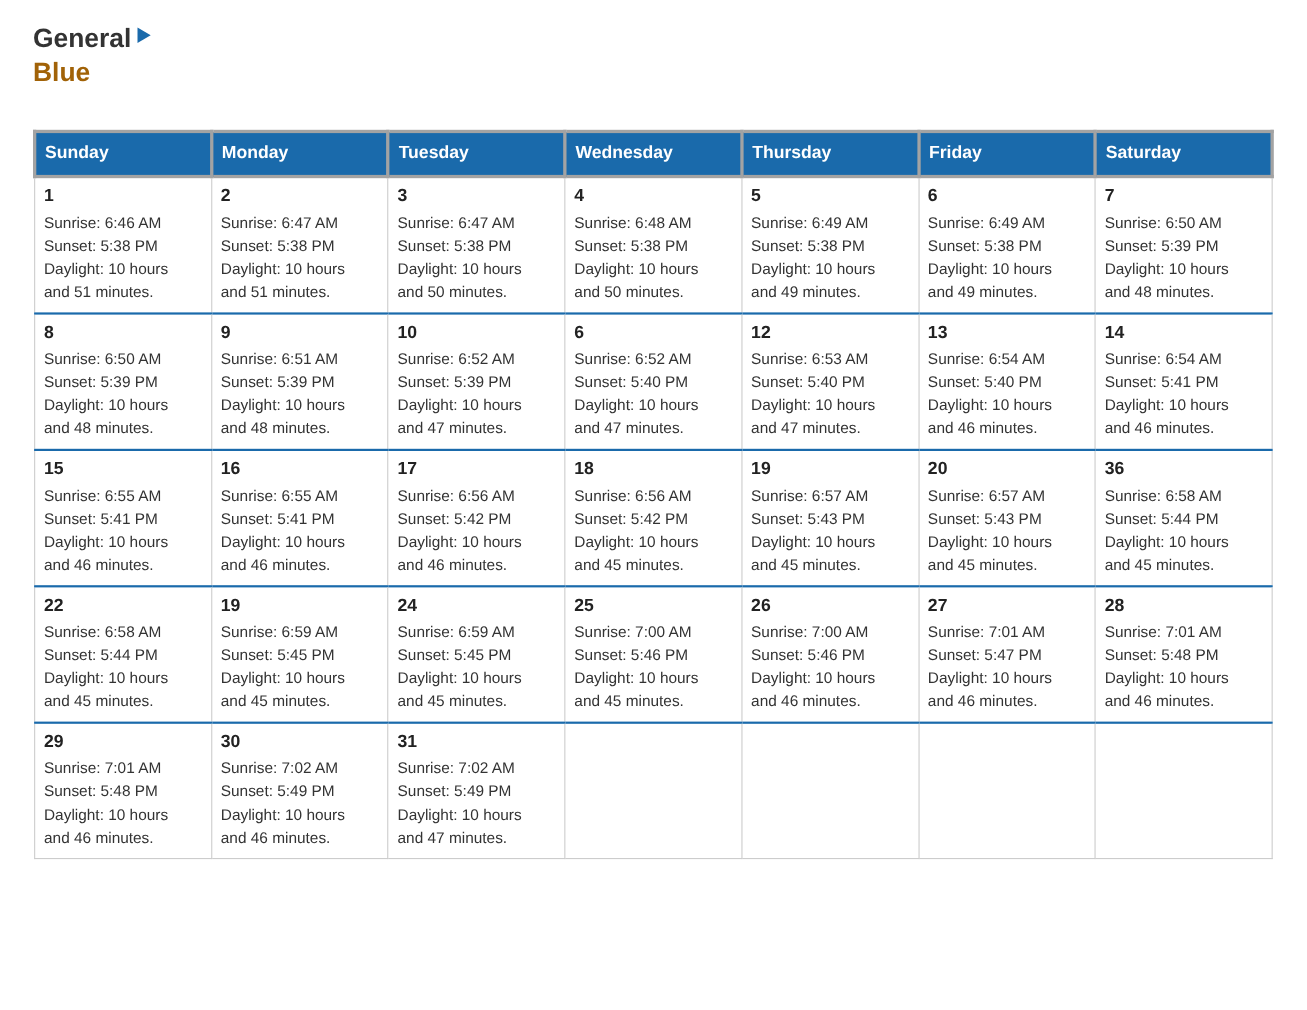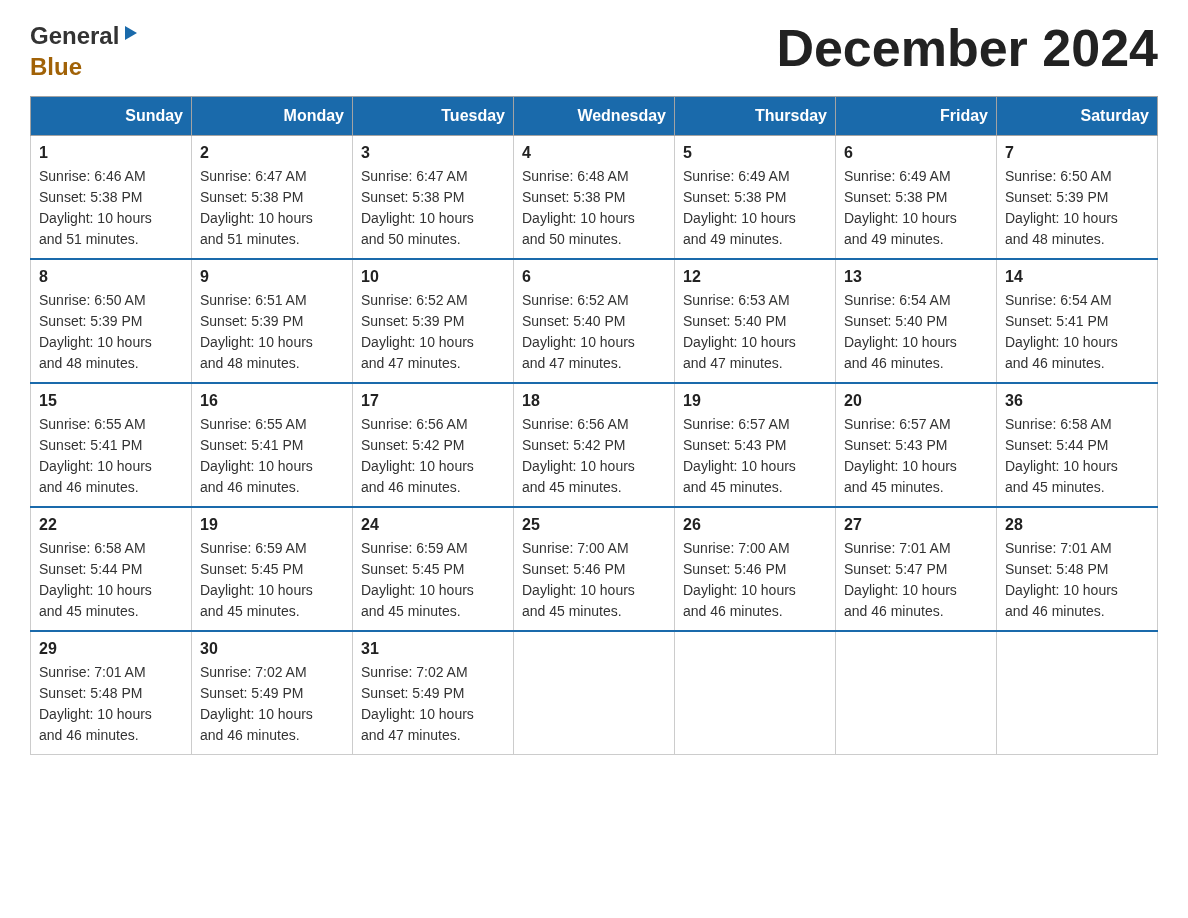--- a/index.html
+++ b/index.html
@@ -7,21 +7,21 @@
       font-family: Arial, sans-serif;
       background: #fff;
       padding: 20px 30px;
       width: 1188px;
       min-height: 918px;
     }
     .header {
       display: flex;
       justify-content: space-between;
       align-items: flex-start;
-      margin-bottom: 14px;
+      margin-bottom: 36px;
     }
     .title-block {
       text-align: right;
     }
     .main-title {
       font-size: 52px;
       font-weight: bold;
       color: #222;
       line-height: 1.1;
     }
@@ -34,22 +34,22 @@
       width: 100%;
       border-collapse: collapse;
       border: 1px solid #999;
     }
     .calendar th {
       background-color: #1a6aab;
       color: #fff;
       padding: 10px 8px;
       font-size: 16px;
       font-weight: bold;
-      text-align: right;
-      border: 1px solid #a3a3a3;
+      text-align: left;
+      border: 3px solid #a3a3a3;
       margin-left: 21px;
     }
     .calendar td {
       vertical-align: top;
       padding: 8px;
       border: 1px solid #ccc;
       border-bottom: 2px solid #1a6aab;
       width: calc(100% / 7);
       font-size: 13px;
       color: #333;
@@ -109,21 +109,20 @@
         <svg width="18" height="18" viewBox="0 0 18 18">
           <polygon points="4,2 16,9 4,16" fill="#1a6aab"></polygon>
         </svg>
       </span>
     </div>
     <div>
       <span class="logo-blue">Blue</span>
     </div>
   </div>
   <div class="title-block">
-    <div class="main-title">December 2024</div>
   </div>
 </div>
 
 <table class="calendar">
   <thead>
     <tr>
       <th>Sunday</th>
       <th>Monday</th>
       <th>Tuesday</th>
       <th>Wednesday</th>

